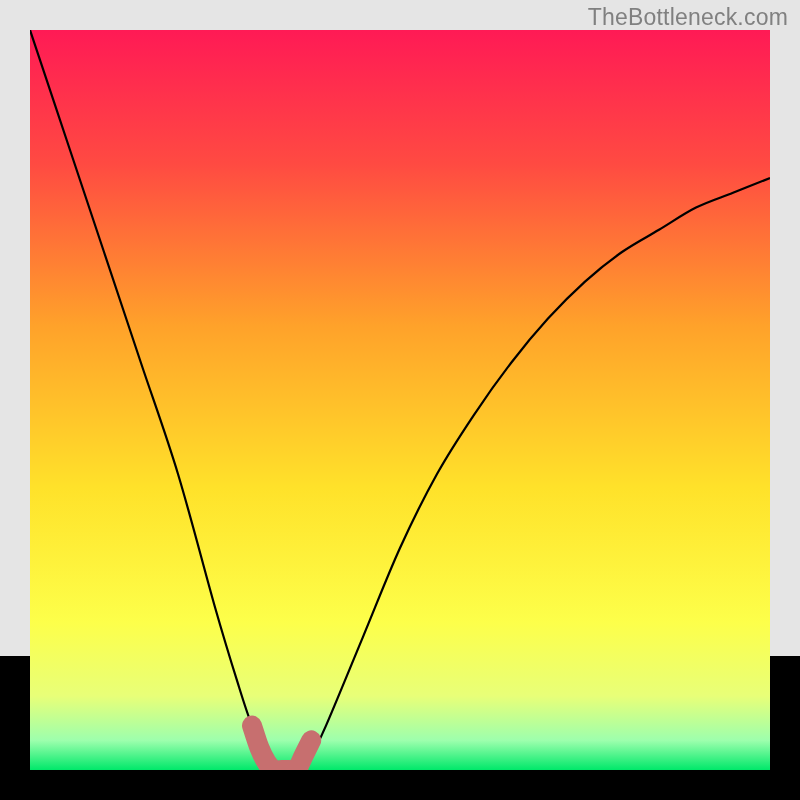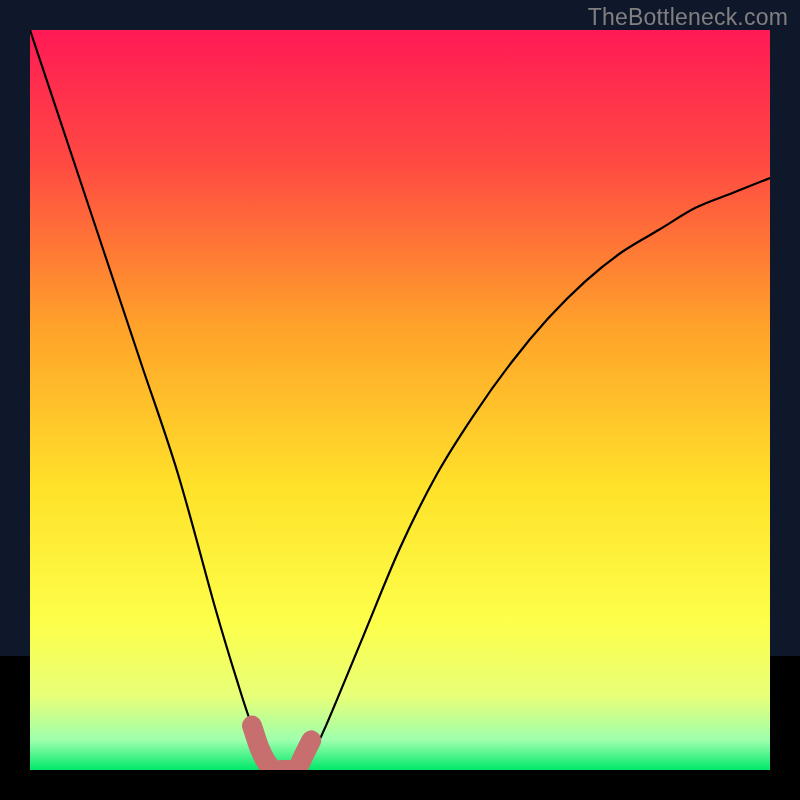--- a/index.html
+++ b/index.html
@@ -8,21 +8,21 @@
     width: 800px;
     height: 800px;
     overflow: hidden;
     background: #000;
     font-family: Arial, Helvetica, sans-serif;
   }
   .frame {
     position: absolute;
     top: 0; left: 0;
     width: 800px; height: 656px;
-    background: #0f172a;
+    background: #e5e5e5;
   }
   .plot-area {
     position: absolute;
     top: 30px;
     left: 30px;
     width: 740px;
     height: 740px;
   }
   svg { display: block; }
   .watermark {

